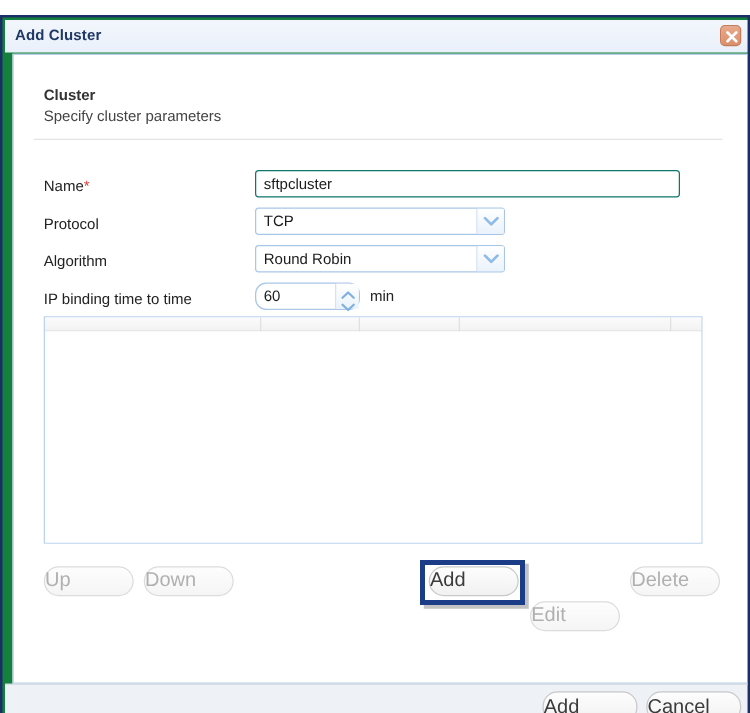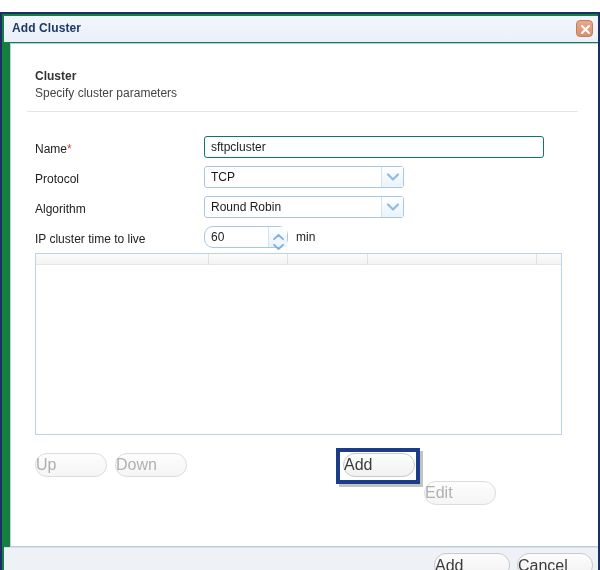--- a/index.html
+++ b/index.html
@@ -338,21 +338,21 @@
         <div class="select-value">Round Robin</div>
         <div class="select-arrow">
           <svg width="14" height="10" viewBox="0 0 14 10">
             <path d="M2 2.5 L7 7.5 L12 2.5" stroke="#8fbbe8" stroke-width="2.2" fill="none" stroke-linecap="round" stroke-linejoin="round"></path>
           </svg>
         </div>
       </div>
     </div>
 
     <div class="form-row" style="top:182px;">
-      <div class="form-label">IP cluster time to live</div>
+      <div class="form-label">IP binding time to time</div>
       <div class="spinner">
         <div class="spinner-value">60</div>
         <div class="spinner-btns">
           <div class="spin-up">
             <svg width="13" height="9" viewBox="0 0 13 9">
               <path d="M2 6.2 L6.5 2 L11 6.2" stroke="#7fb0e0" stroke-width="1.8" fill="none" stroke-linecap="round" stroke-linejoin="round"></path>
             </svg>
           </div>
           <div class="spin-down">
             <svg width="13" height="9" viewBox="0 0 13 9">
@@ -372,20 +372,21 @@
         <div class="col-div" style="left:500px;"></div>
       </div>
       <div class="table-body"></div>
     </div>
 
     <div class="btn disabled" style="left:24px; top:409px; width:72px;">Up</div>
     <div class="btn disabled" style="left:104px; top:409px; width:72px;">Down</div>
 
     <div class="btn" style="left:332px; top:409px; width:72px;">Add</div>
     <div class="btn disabled" style="left:413px; top:409px; width:72px;margin-top:28px;">Edit</div>
+    <div class="btn disabled" style="left:493px; top:409px; width:72px;">Delete</div>
   </div>
 
   <div class="highlight-box"></div>
 
   <div class="footer">
     <div class="btn" style="left:430px; top:5px; width:76px;">Add</div>
     <div class="btn" style="left:513px; top:5px; width:76px;">Cancel</div>
   </div>
 
 </div>

